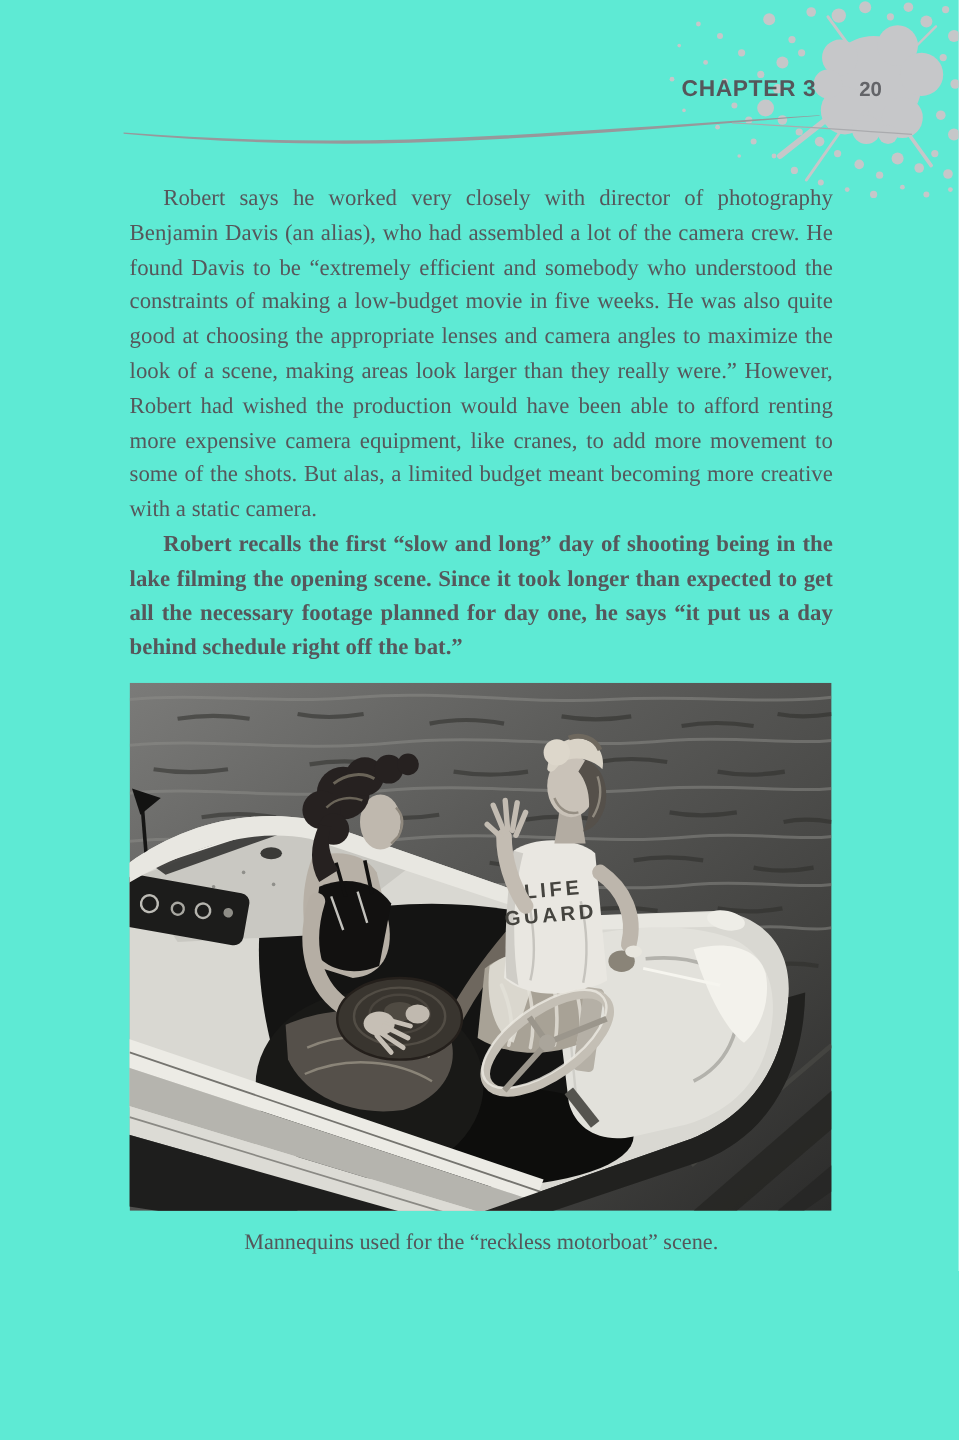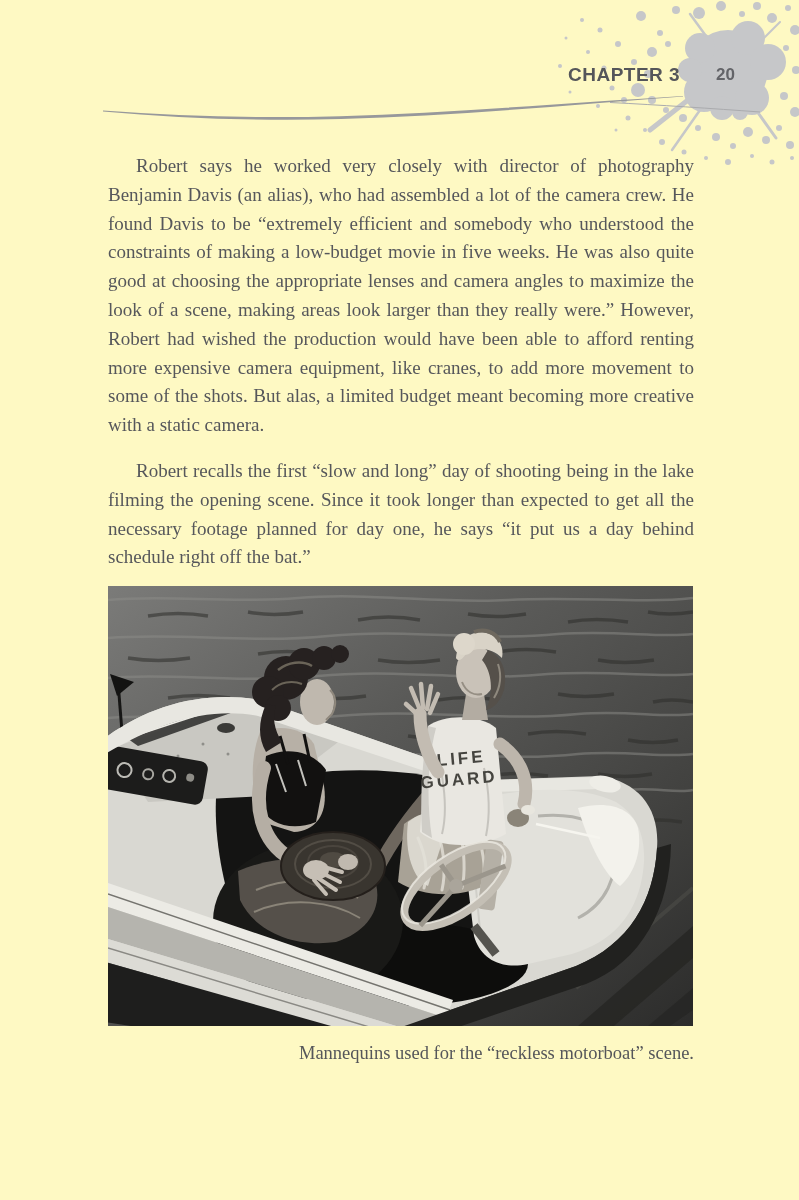--- a/index.html
+++ b/index.html
@@ -1,34 +1,34 @@
 <!DOCTYPE html>
 <html><head>
 <meta charset="utf-8">
 <style>
   html,body{margin:0;padding:0;background:#ffffff;}
   body{width:799px;height:1200px;position:relative;overflow:hidden;
        font-family:"Liberation Serif", serif;}
-  .page{position:absolute;inset:0;background:#fef9c3;}
+  .page{position:absolute;inset:0;background:#5eead4;}
   .header-decor{position:absolute;top:0;left:0;pointer-events:none;}
   .chapter-label{position:absolute;top:64px;left:568px;
        font-family:"Liberation Sans", sans-serif;font-weight:700;
        font-size:19px;letter-spacing:0.5px;color:#55565a;white-space:nowrap;z-index:3;}
   .page-number{position:absolute;top:65px;left:716px;
        font-family:"Liberation Sans", sans-serif;font-weight:700;
        font-size:17px;color:#636468;z-index:3;}
   .content{position:absolute;left:108px;top:152px;width:586px;
        color:#56575b;font-size:19px;line-height:28.8px;
        text-align:justify;z-index:2;}
   .content p{margin:0;text-indent:28px;}
-  .content p + p{margin-top:17px;}
+  .content p + p{margin-top:0;font-weight:bold;}
   figure{margin:14px 0 0 0;}
   .photo-frame{display:block;}
   figcaption{margin-top:15px;font-size:18.5px;color:#55565a;
-       text-align:right;line-height:24px;}
+       text-align:center;line-height:24px;}
 </style>
 </head>
 <body>
 
 <div class="page">
 
   <svg class="header-decor" width="799" height="185" viewBox="0 0 799 185" aria-hidden="true">
     <g fill="#c6c7c9">
 
       <circle cx="728" cy="70" r="40"></circle>

